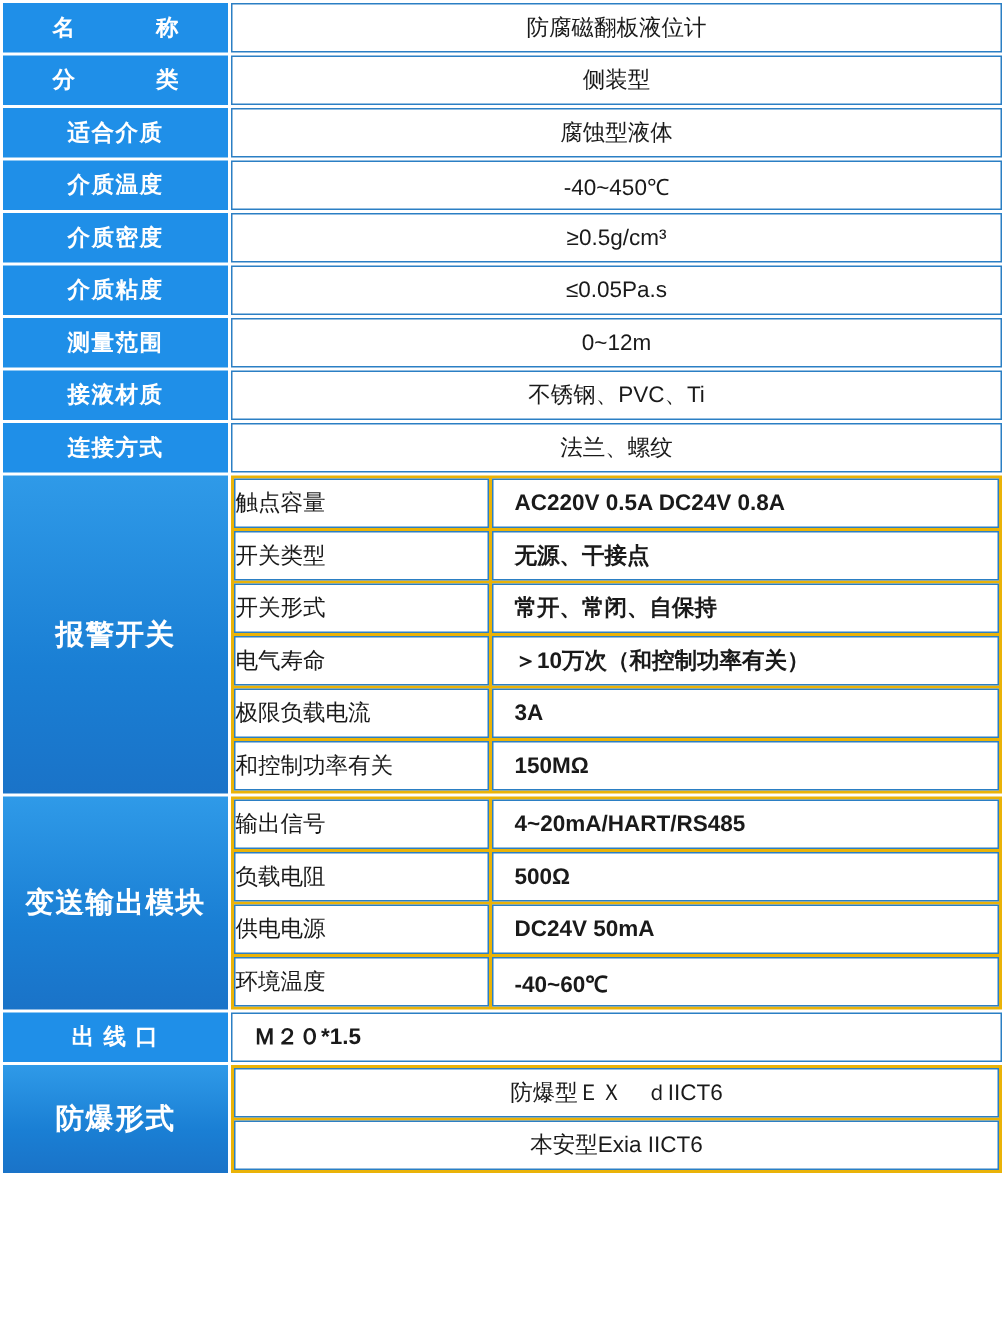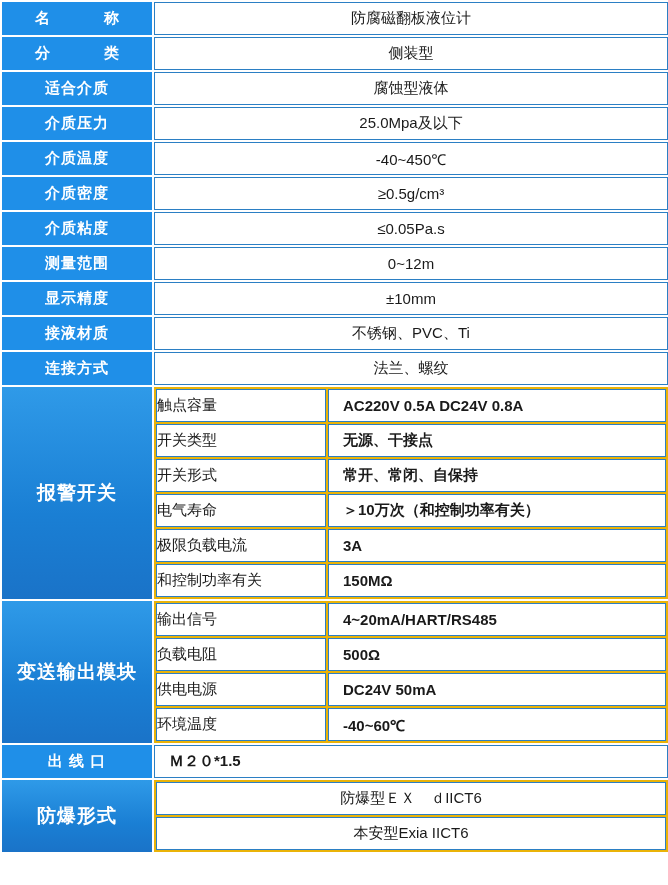--- a/index.html
+++ b/index.html
@@ -96,42 +96,34 @@
     </tr>
     <tr>
       <td class="label-cell wide-space">分　　类</td>
       <td class="value-cell">侧装型</td>
     </tr>
     <tr>
       <td class="label-cell">适合介质</td>
       <td class="value-cell">腐蚀型液体</td>
     </tr>
     <tr>
-      <td class="label-cell">介质压力</td>
-      <td class="value-cell">25.0Mpa及以下</td>
-    </tr>
-    <tr>
       <td class="label-cell">介质温度</td>
       <td class="value-cell">-40~450℃</td>
     </tr>
     <tr>
       <td class="label-cell">介质密度</td>
       <td class="value-cell">≥0.5g/cm³</td>
     </tr>
     <tr>
       <td class="label-cell">介质粘度</td>
       <td class="value-cell">≤0.05Pa.s</td>
     </tr>
     <tr>
       <td class="label-cell">测量范围</td>
       <td class="value-cell">0~12m</td>
-    </tr>
-    <tr>
-      <td class="label-cell">显示精度</td>
-      <td class="value-cell">±10mm</td>
     </tr>
     <tr>
       <td class="label-cell">接液材质</td>
       <td class="value-cell">不锈钢、PVC、Ti</td>
     </tr>
     <tr>
       <td class="label-cell">连接方式</td>
       <td class="value-cell">法兰、螺纹</td>
     </tr>
 

